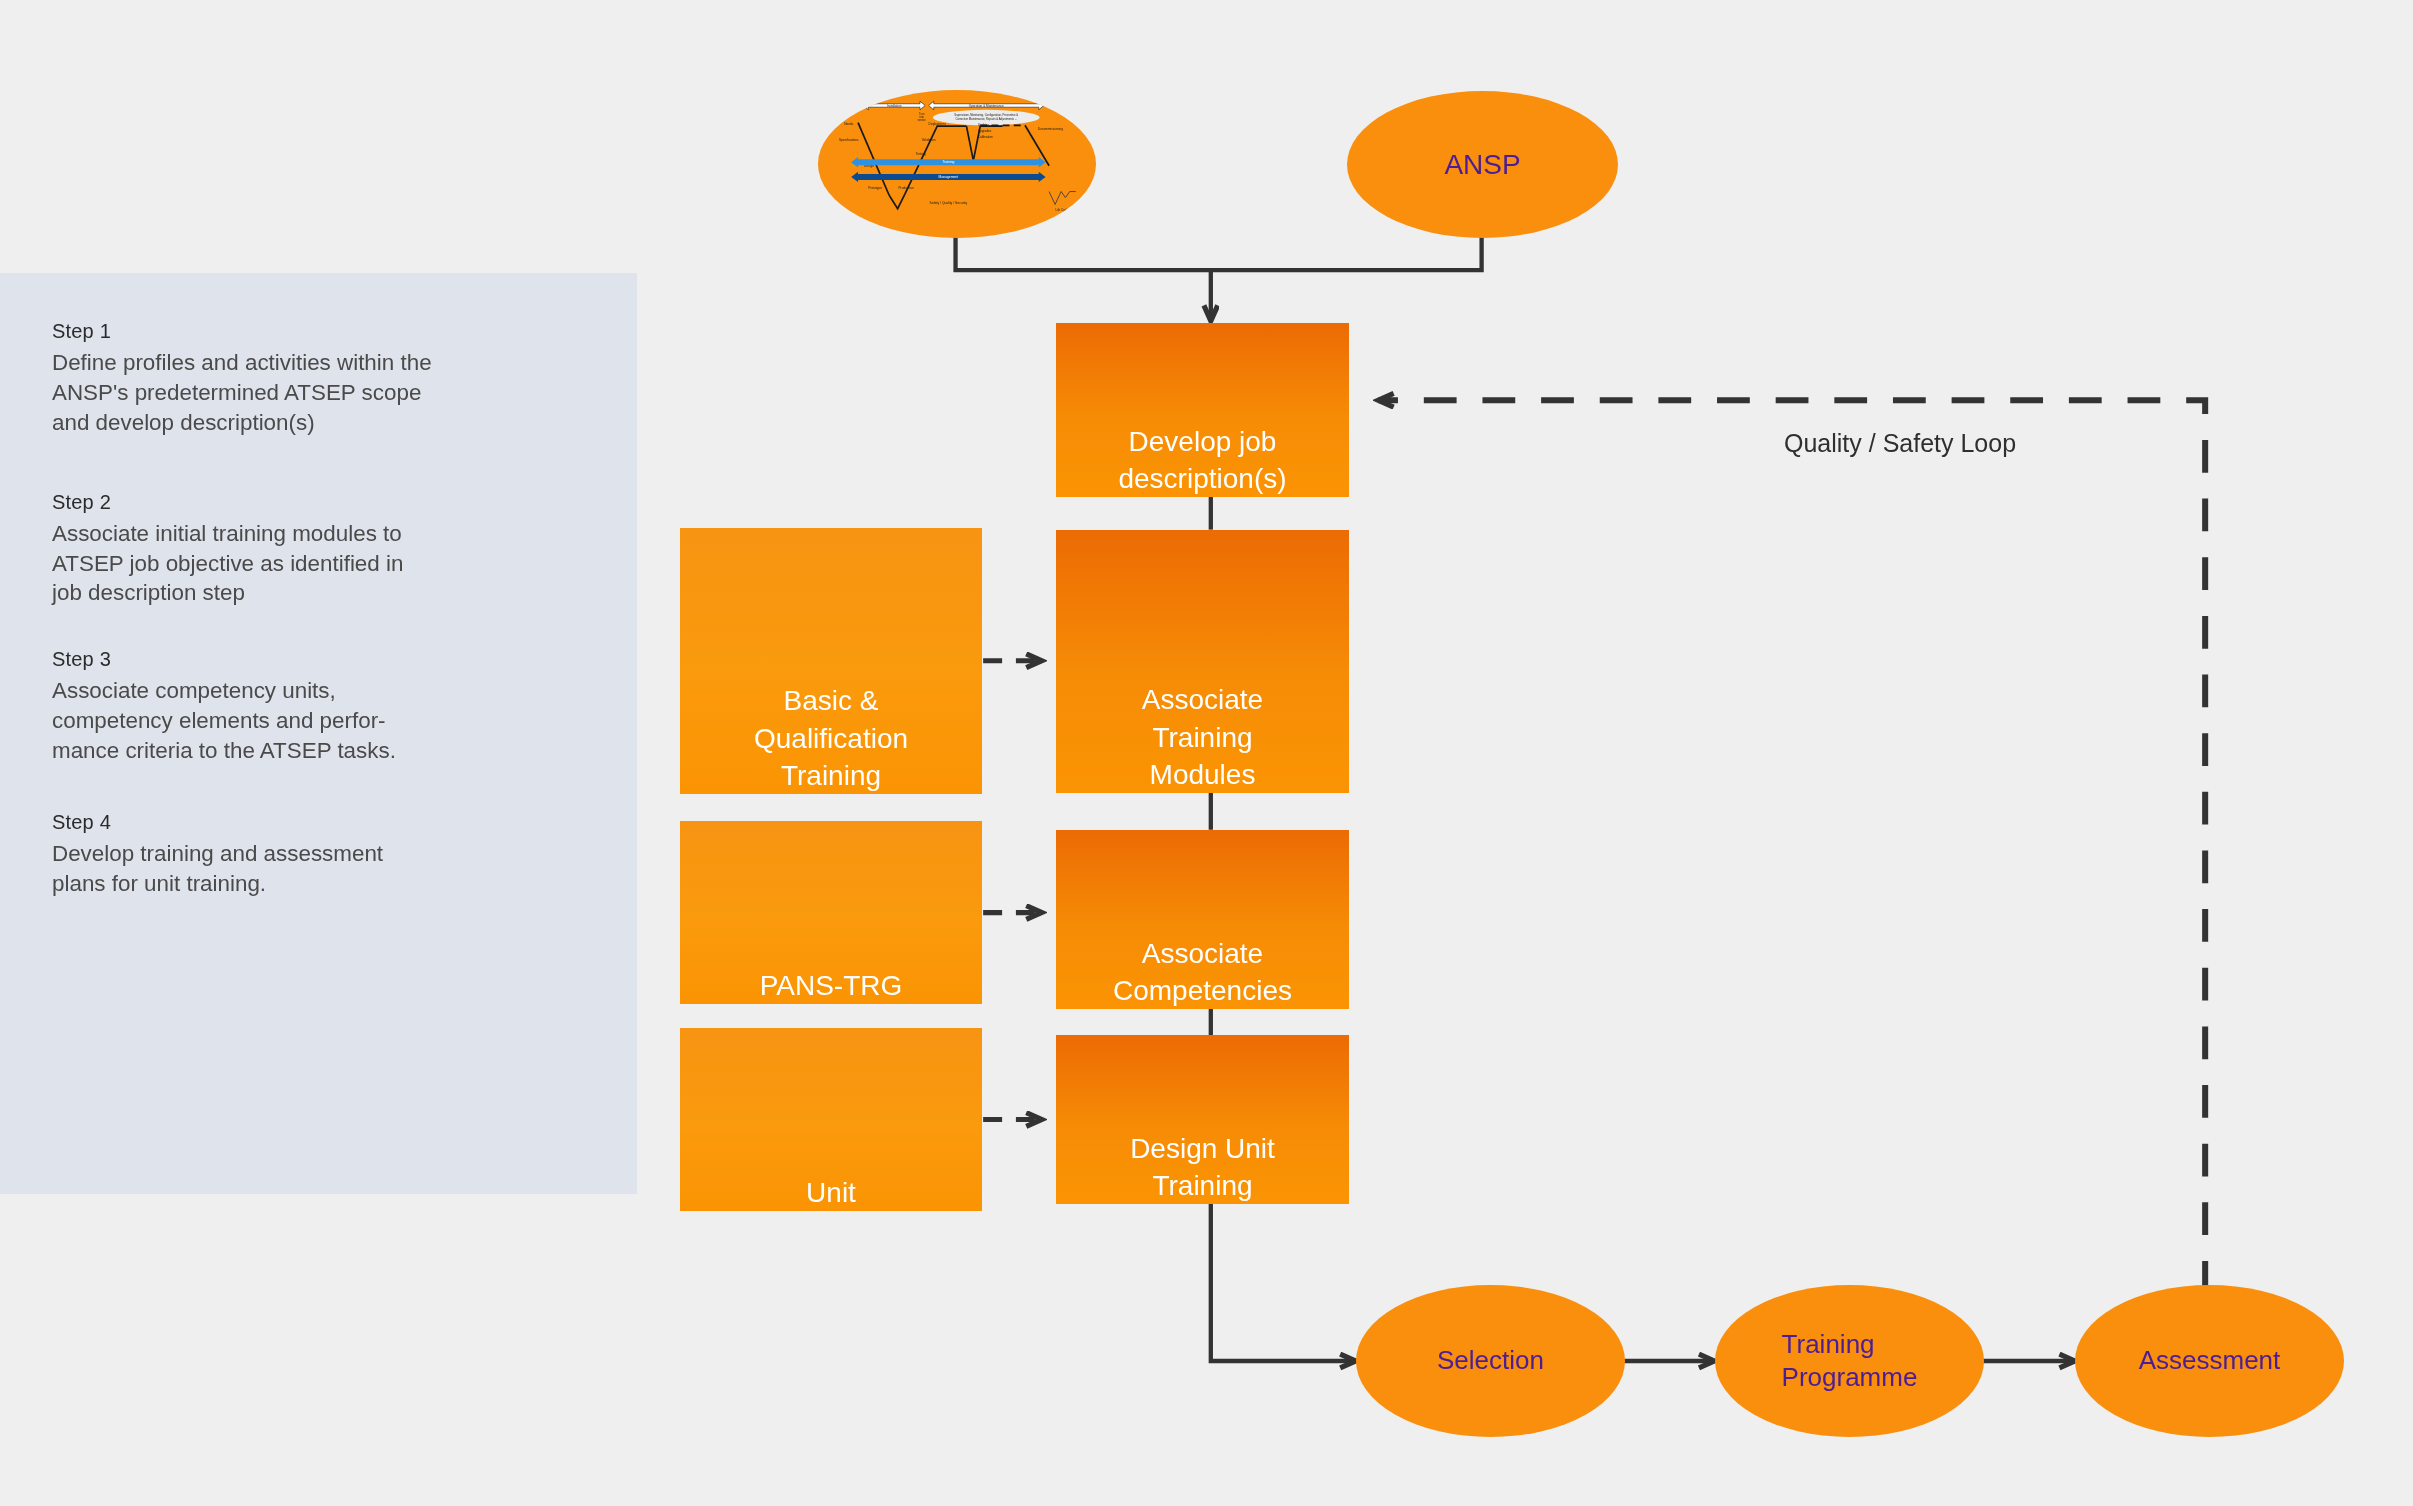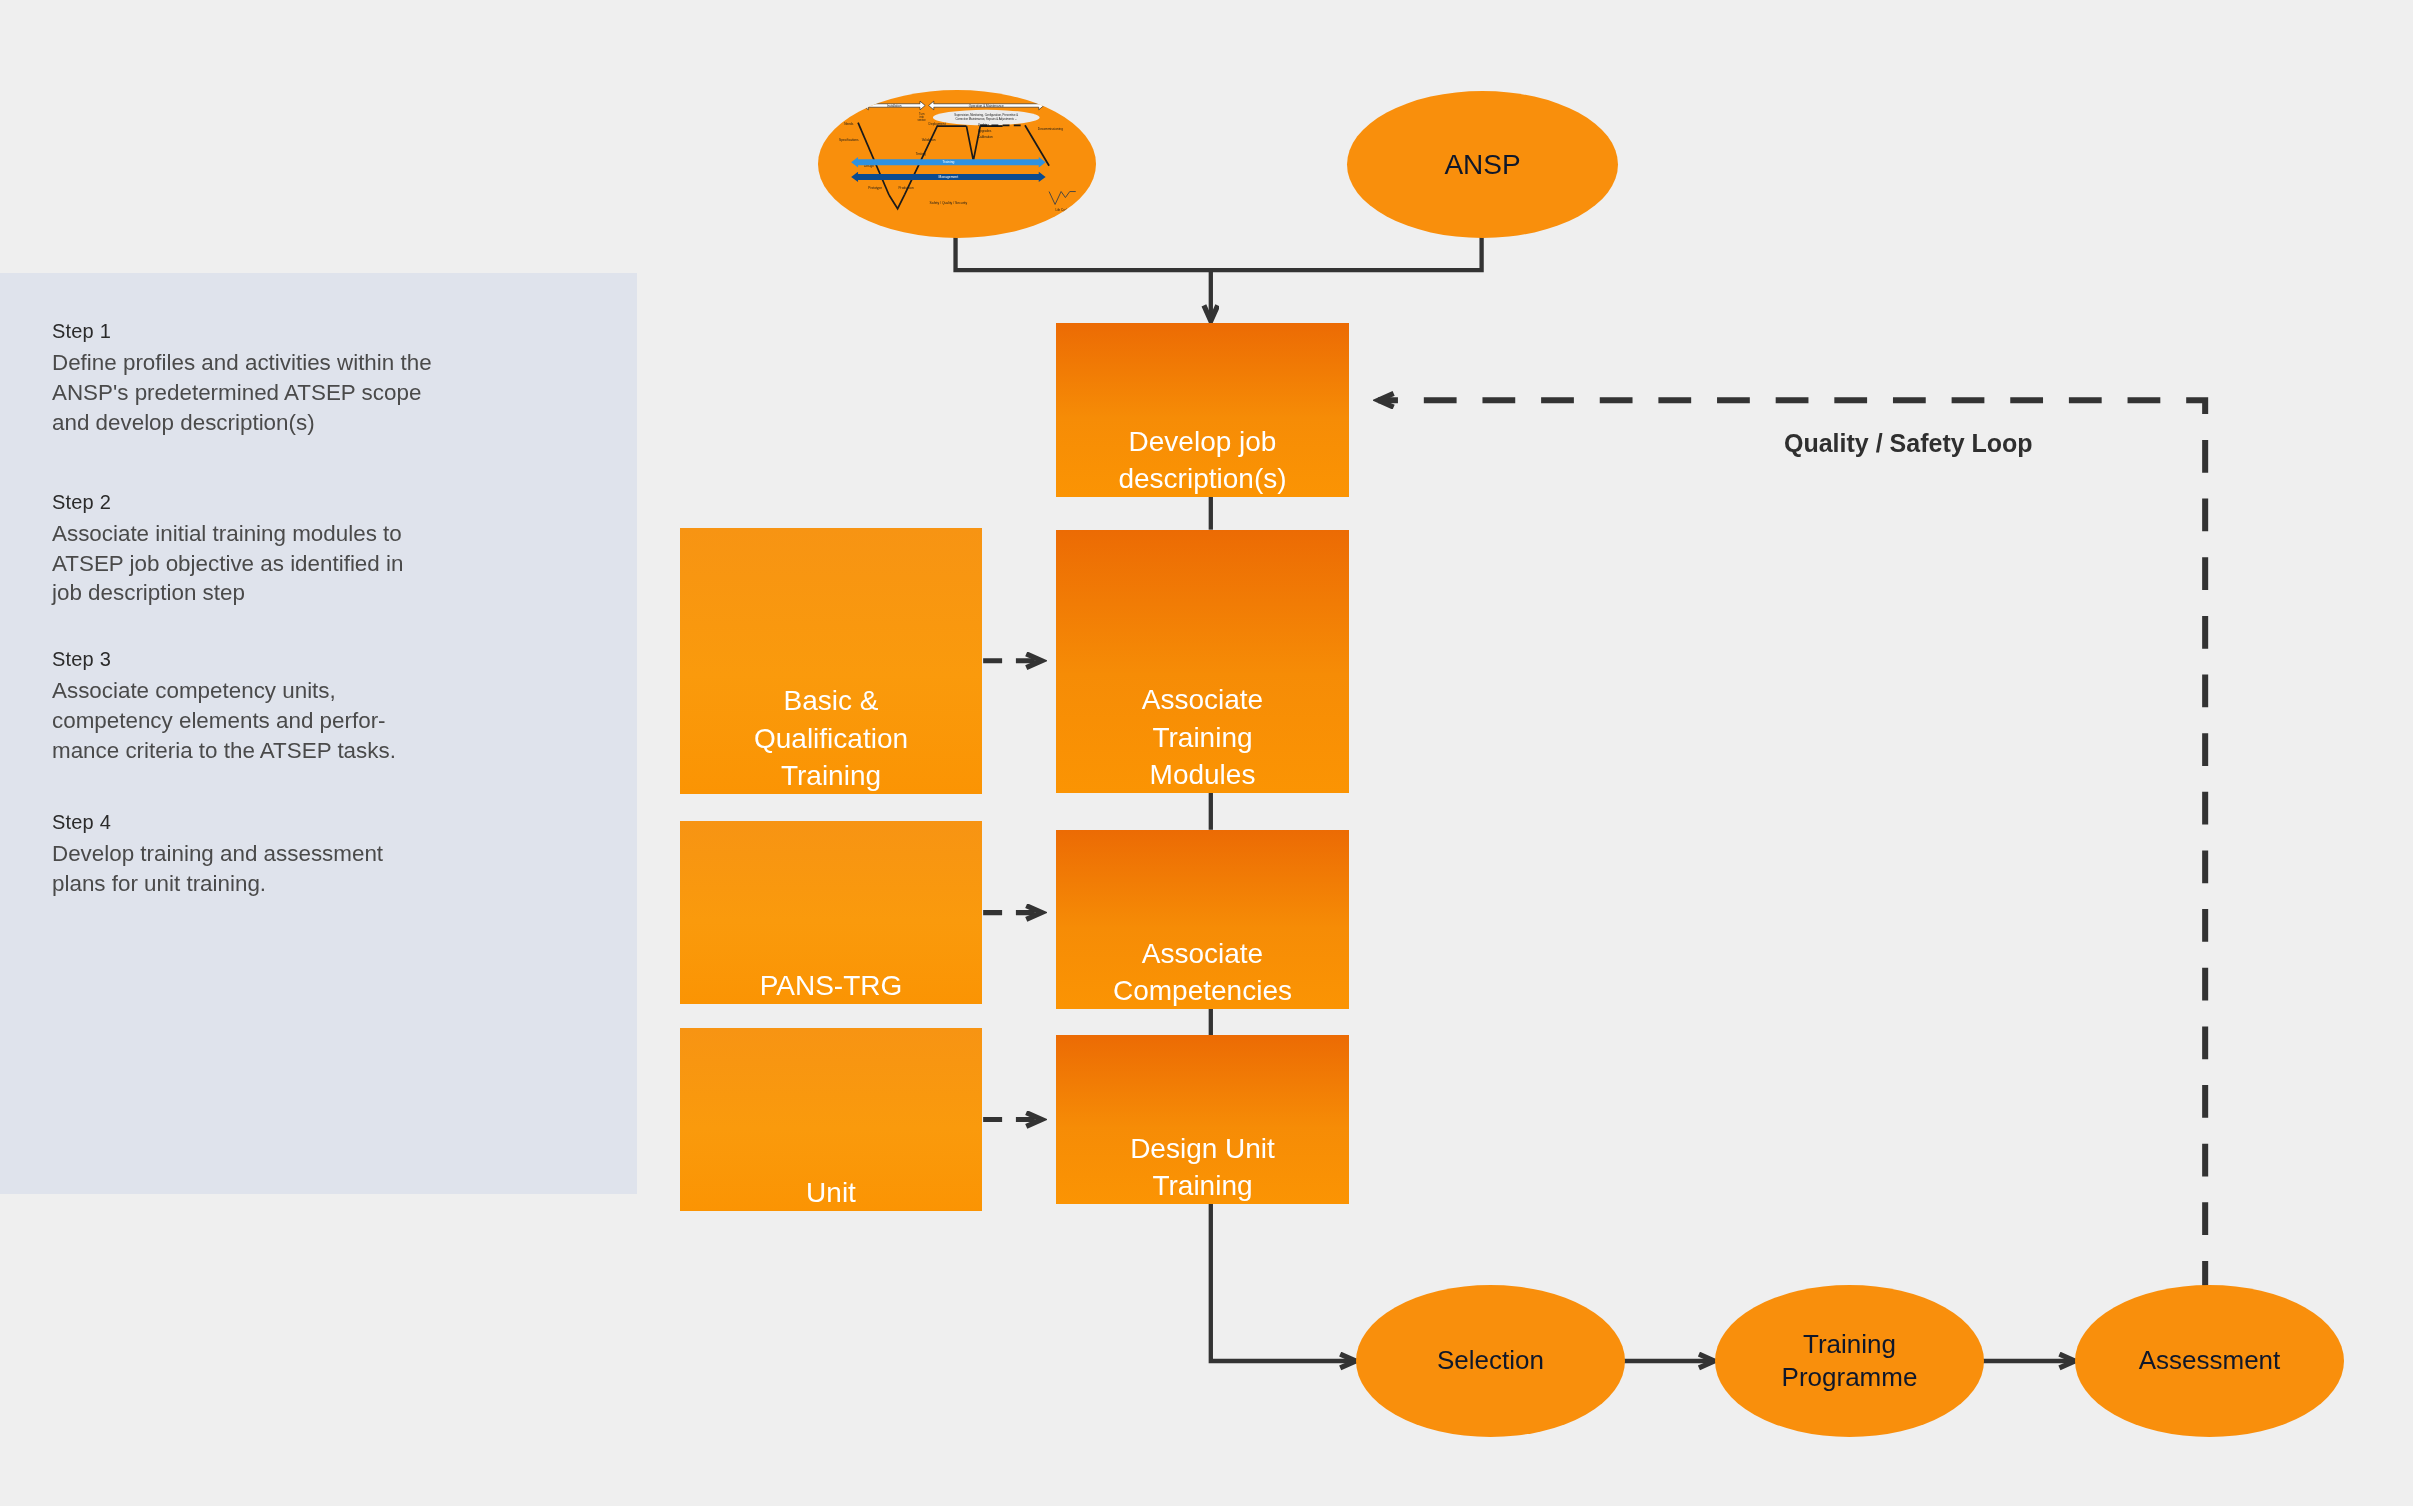--- a/index.html
+++ b/index.html
@@ -38,21 +38,21 @@
     display:flex;align-items:flex-end;justify-content:center;
     text-align:center;color:#ffffff;font-size:28px;line-height:1.33;
     white-space:pre-line;
   }
   .box-dark{background:linear-gradient(to bottom,#ec6b04 0%,#f68c06 55%,#fb9403 100%);}
   .box-light{background:linear-gradient(to bottom,#f79413 0%,#fa9a0c 55%,#fb9403 100%);}
 
   .ellipse{
     position:absolute;border-radius:50%;background:#f98f0c;
     display:flex;align-items:center;justify-content:center;
-    text-align:center;color:#0f172a;font-size:26px;line-height:1.28;
+    text-align:left;color:#4c1d95;font-size:26px;line-height:1.28;
     white-space:pre-line;
   }
 
   .loop-label{
     position:absolute;font-size:25px;color:#2f2f2f;white-space:nowrap;
   }
 
   svg.lines{position:absolute;left:0;top:0;width:2413px;height:1506px;pointer-events:none;}
 
   
@@ -246,16 +246,16 @@
 
   <div class="ellipse" style="left:1715px;top:1285px;width:269px;height:152px;">
     <span>Training
 Programme</span>
   </div>
 
   <div class="ellipse" style="left:2075px;top:1285px;width:269px;height:152px;">
     <span>Assessment</span>
   </div>
 
-  <div class="loop-label" style="left:1784px;top:429px;font-weight:bold;">Quality / Safety Loop</div>
+  <div class="loop-label" style="left:1784px;top:429px;">Quality / Safety Loop</div>
 
 </div>
 
 
 </body></html>

